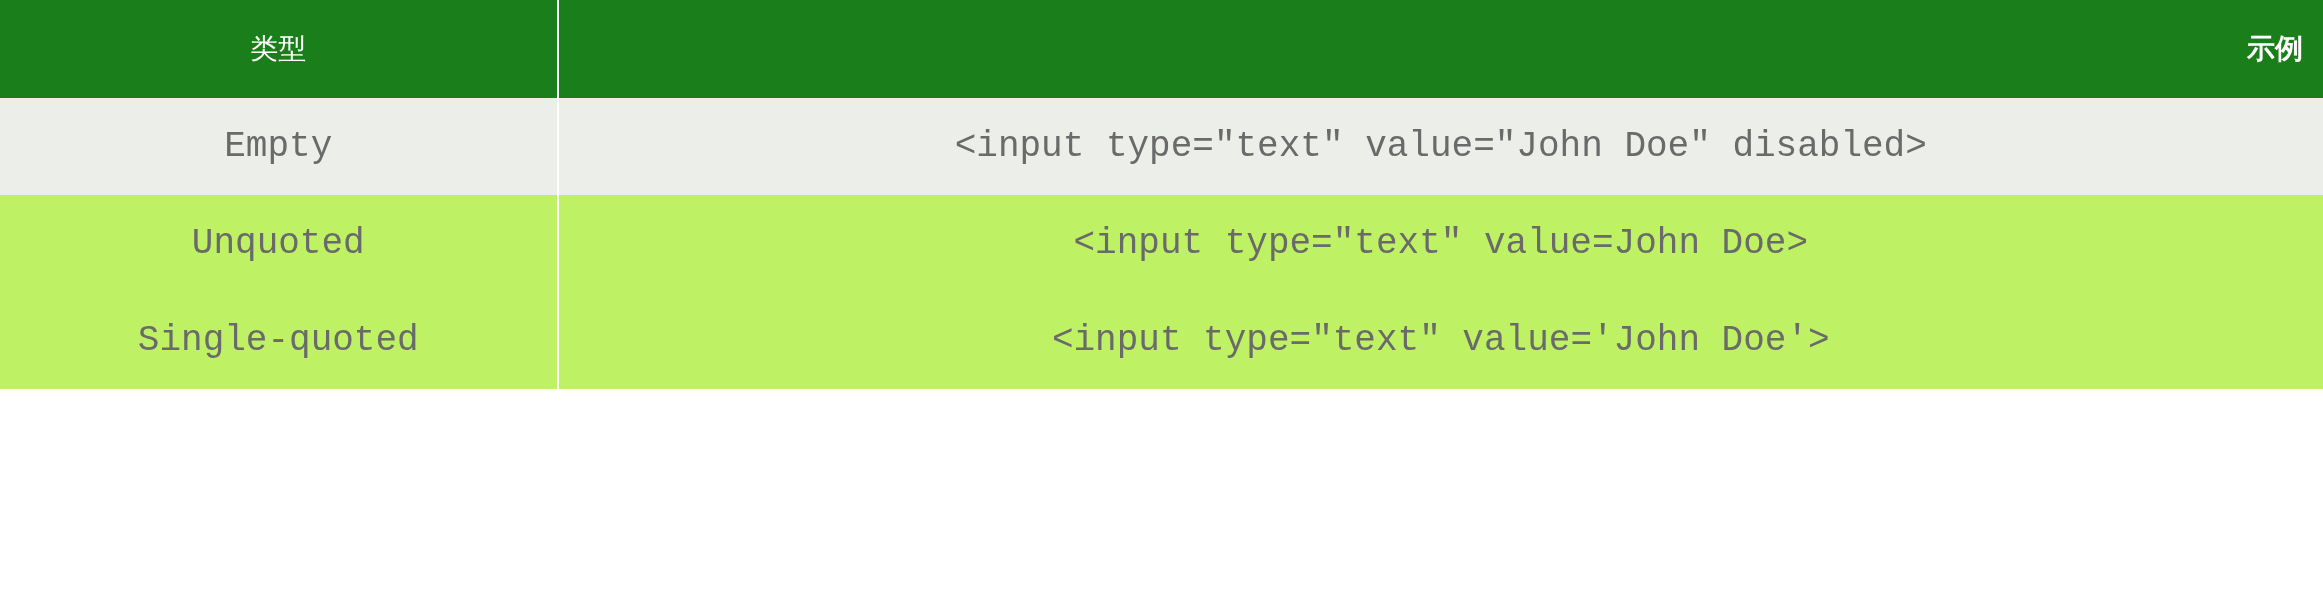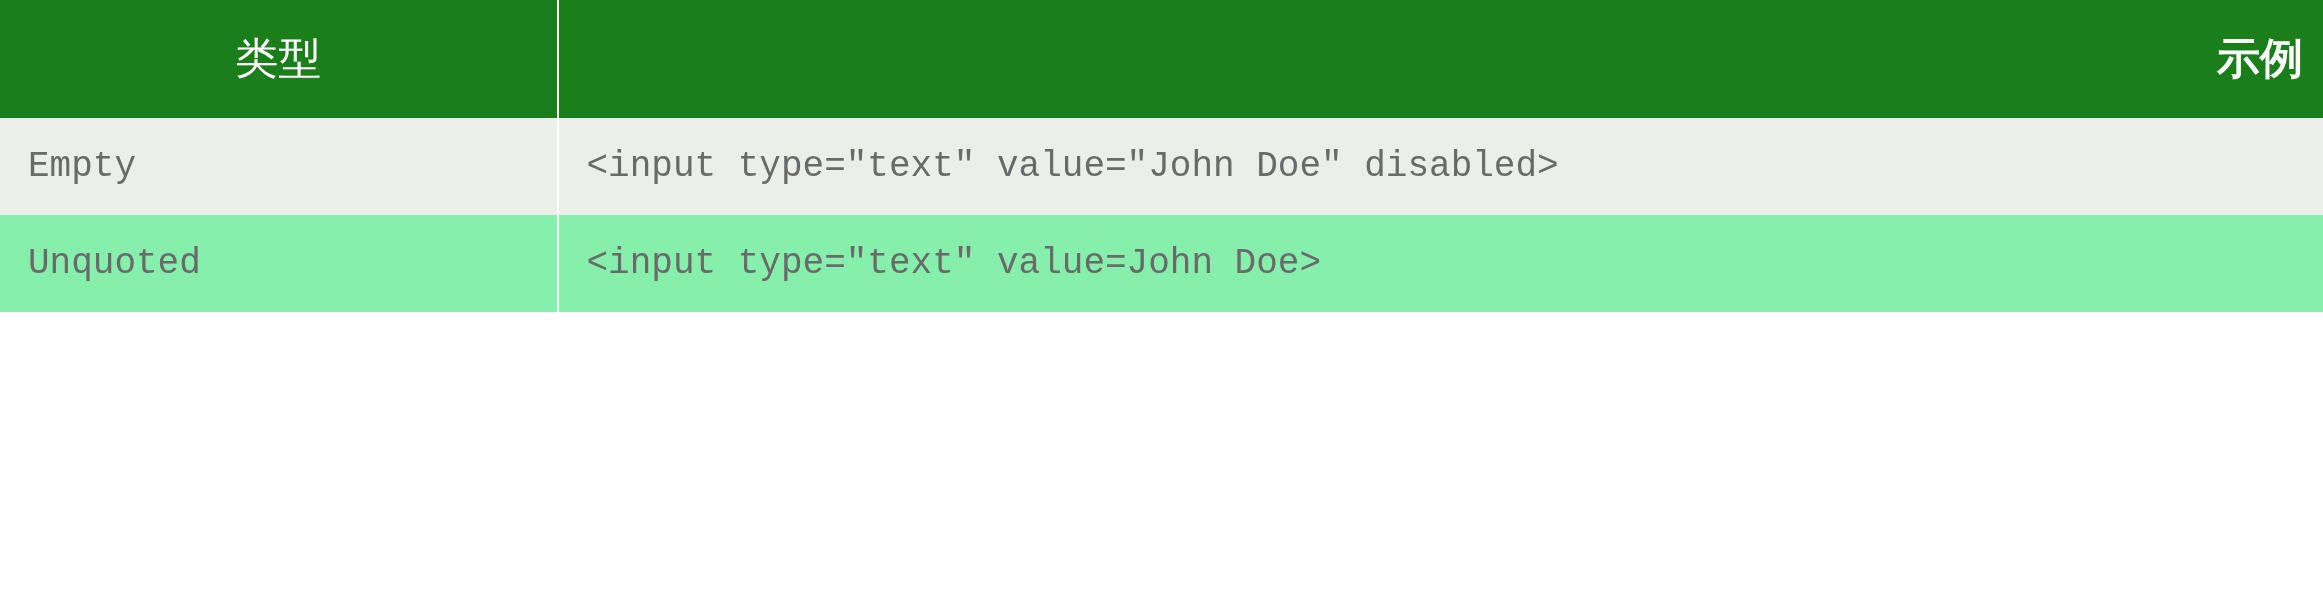--- a/index.html
+++ b/index.html
@@ -15,42 +15,43 @@
       width: 100%;
       border-collapse: collapse;
     }
     .header-row {
       background-color: #1a7e1a;
       color: #ffffff;
     }
     .header-cell {
       padding: 30px 20px;
       text-align: center;
-      font-size: 43px;
+      font-size: 28px;
       font-weight: normal;
     }
     .header-cell.bold {
       font-weight: bold;
       text-align: right;
     }
     .col-type {
       width: 24%;
       border-right: 2px solid #ffffff;
     }
     .col-example {
       width: 76%;
     }
     .data-row {
-      background-color: #86efac;
+      background-color: #bef264;
     }
     .data-row.alt {
       background-color: #ecefe9;
     }
     .data-cell {
-      padding: 28px 28px;
+      padding: 28px 4px;
+      text-align: center;
       font-size: 36px;
       color: #6a6a6a;
       font-family: "Courier New", "SimSun", monospace;
     }
     .type-cell {
       border-right: 2px solid #ffffff;
     }
   </style>
 </head>
 <body>
@@ -64,14 +65,18 @@
   </thead>
   <tbody>
     <tr class="data-row alt">
       <td class="data-cell type-cell">Empty</td>
       <td class="data-cell">&lt;input type="text" value="John Doe" disabled&gt;</td>
     </tr>
     <tr class="data-row">
       <td class="data-cell type-cell">Unquoted</td>
       <td class="data-cell">&lt;input type="text" value=John Doe&gt;</td>
     </tr>
+    <tr class="data-row">
+      <td class="data-cell type-cell">Single-quoted</td>
+      <td class="data-cell">&lt;input type="text" value='John Doe'&gt;</td>
+    </tr>
   </tbody>
 </table>
 
 </body></html>

